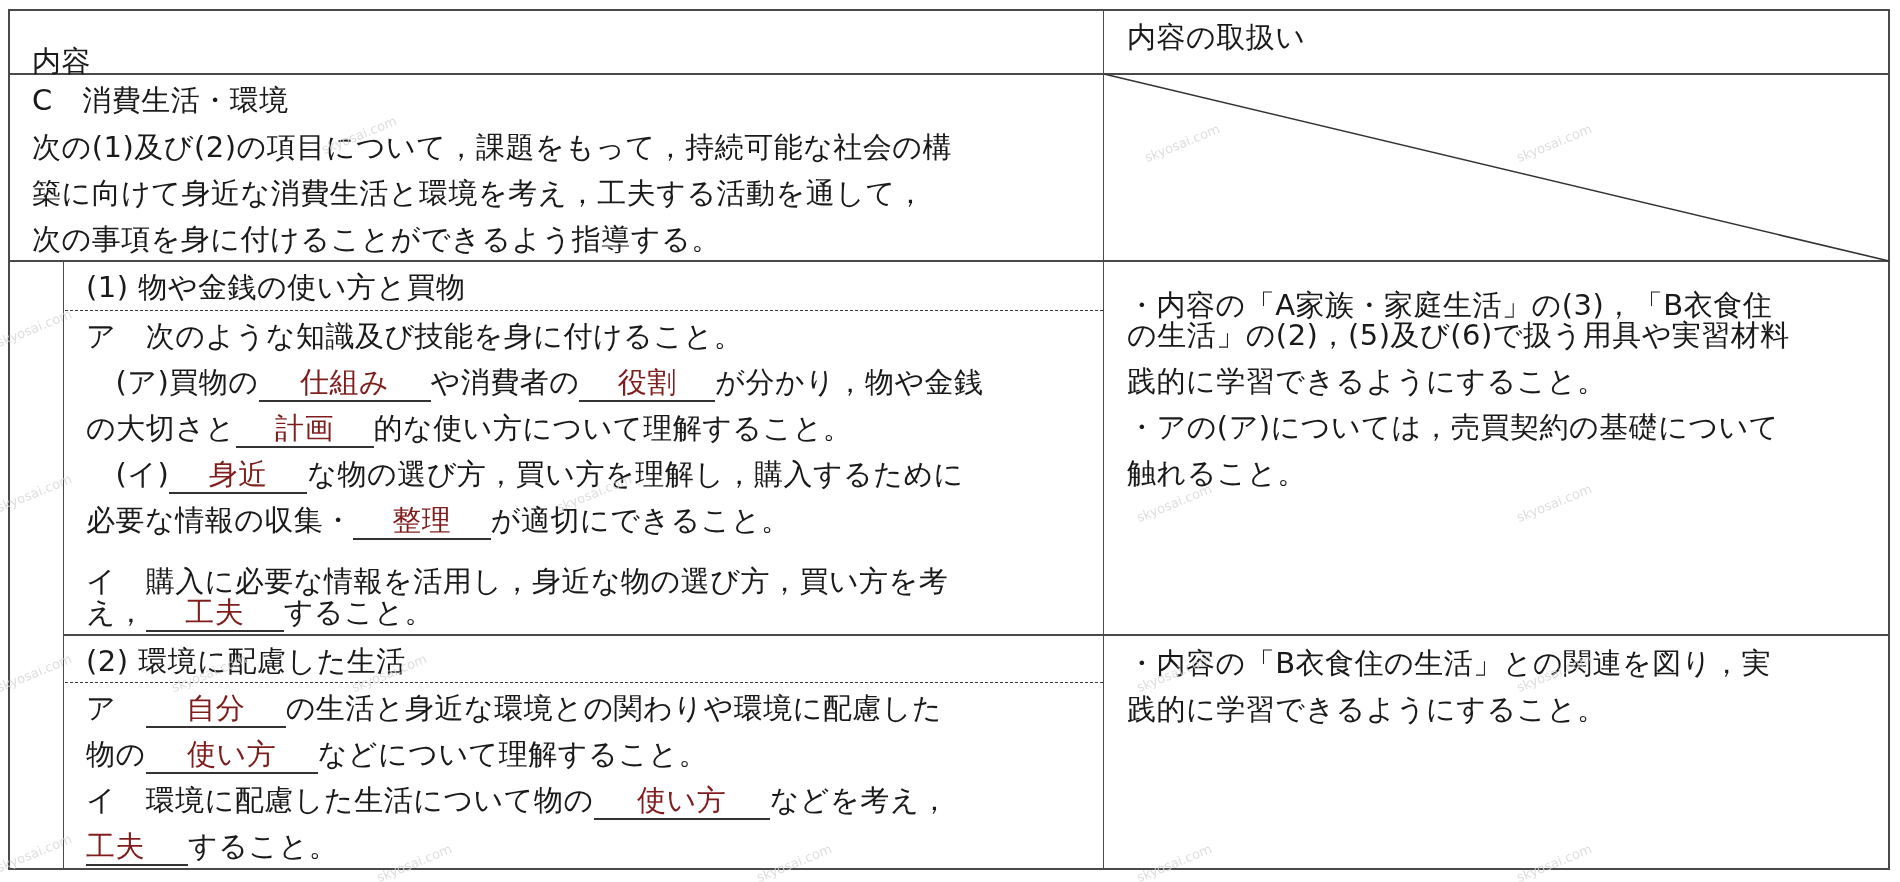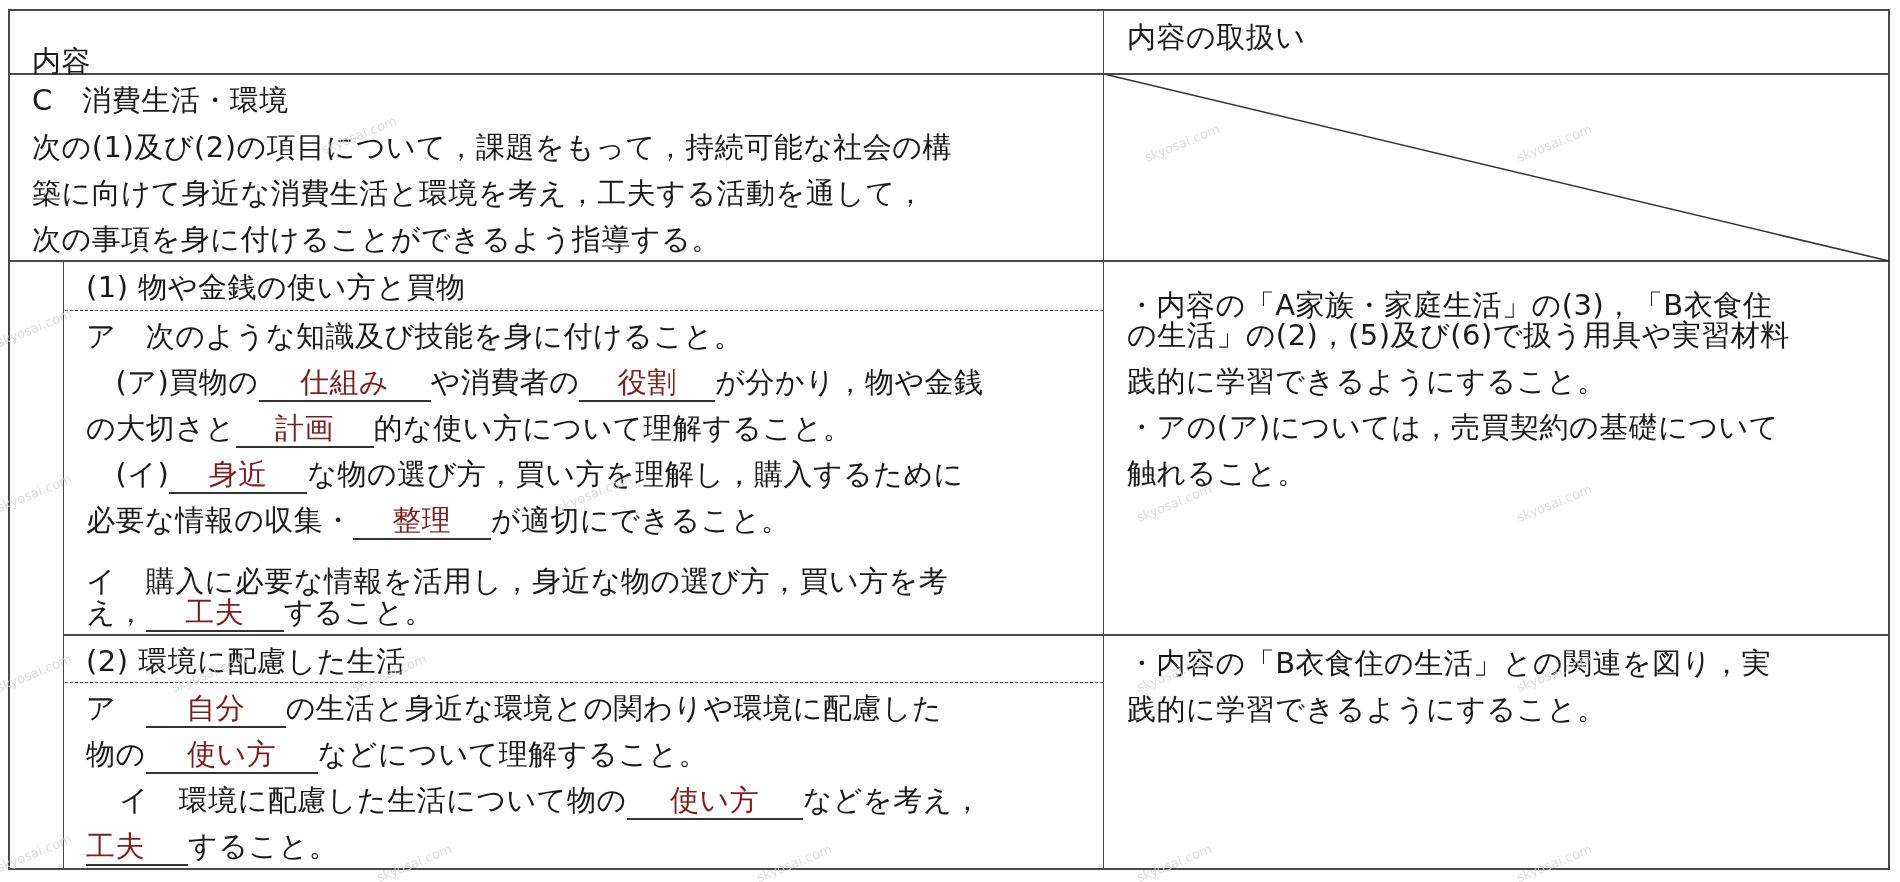--- a/index.html
+++ b/index.html
@@ -87,21 +87,21 @@
 <div class="line" style="left:86px; top:638px;">(2)  環境に配慮した生活</div>
 
 <div class="line" style="left:86px; top:685px;">
   <span>ア　</span><span class="blank" style="width:140px;"><span class="red">自分</span></span><span>の生活と身近な環境との関わりや環境に配慮した</span>
 </div>
 
 <div class="line" style="left:86px; top:731px;">
   <span>物の</span><span class="blank" style="width:172px;"><span class="red">使い方</span></span><span>などについて理解すること。</span>
 </div>
 
-<div class="line" style="left:86px; top:777px;margin-left:33px;">
+<div class="line" style="left:86px; top:777px;">
   <span>イ　環境に配慮した生活について物の</span><span class="blank" style="width:176px;"><span class="red">使い方</span></span><span>などを考え，</span>
 </div>
 
 <div class="line" style="left:86px; top:823px;">
   <span class="blank" style="width:102px; text-align:left;"><span class="red">工夫</span></span><span>すること。</span>
 </div>
 
 <div class="line" style="left:1127px; top:640px;">・内容の「B衣食住の生活」との関連を図り，実</div>
 <div class="line" style="left:1127px; top:686px;">践的に学習できるようにすること。</div>
 

